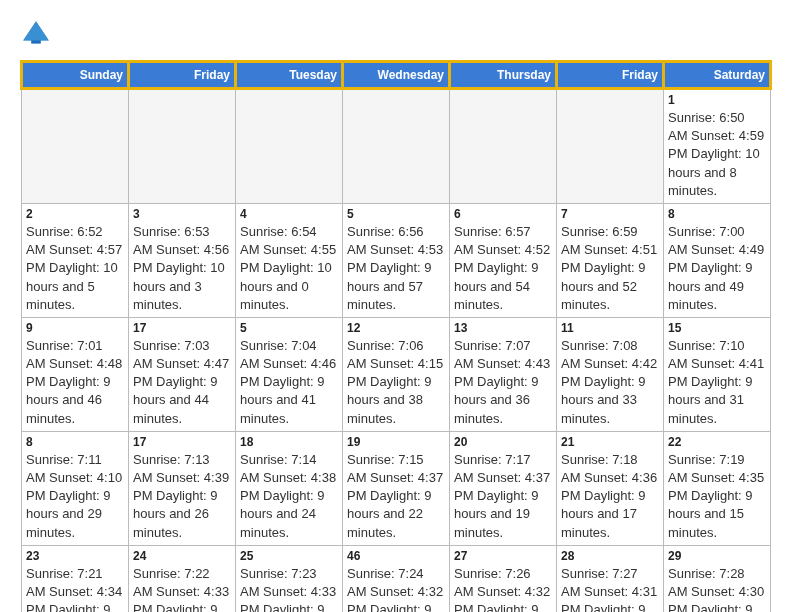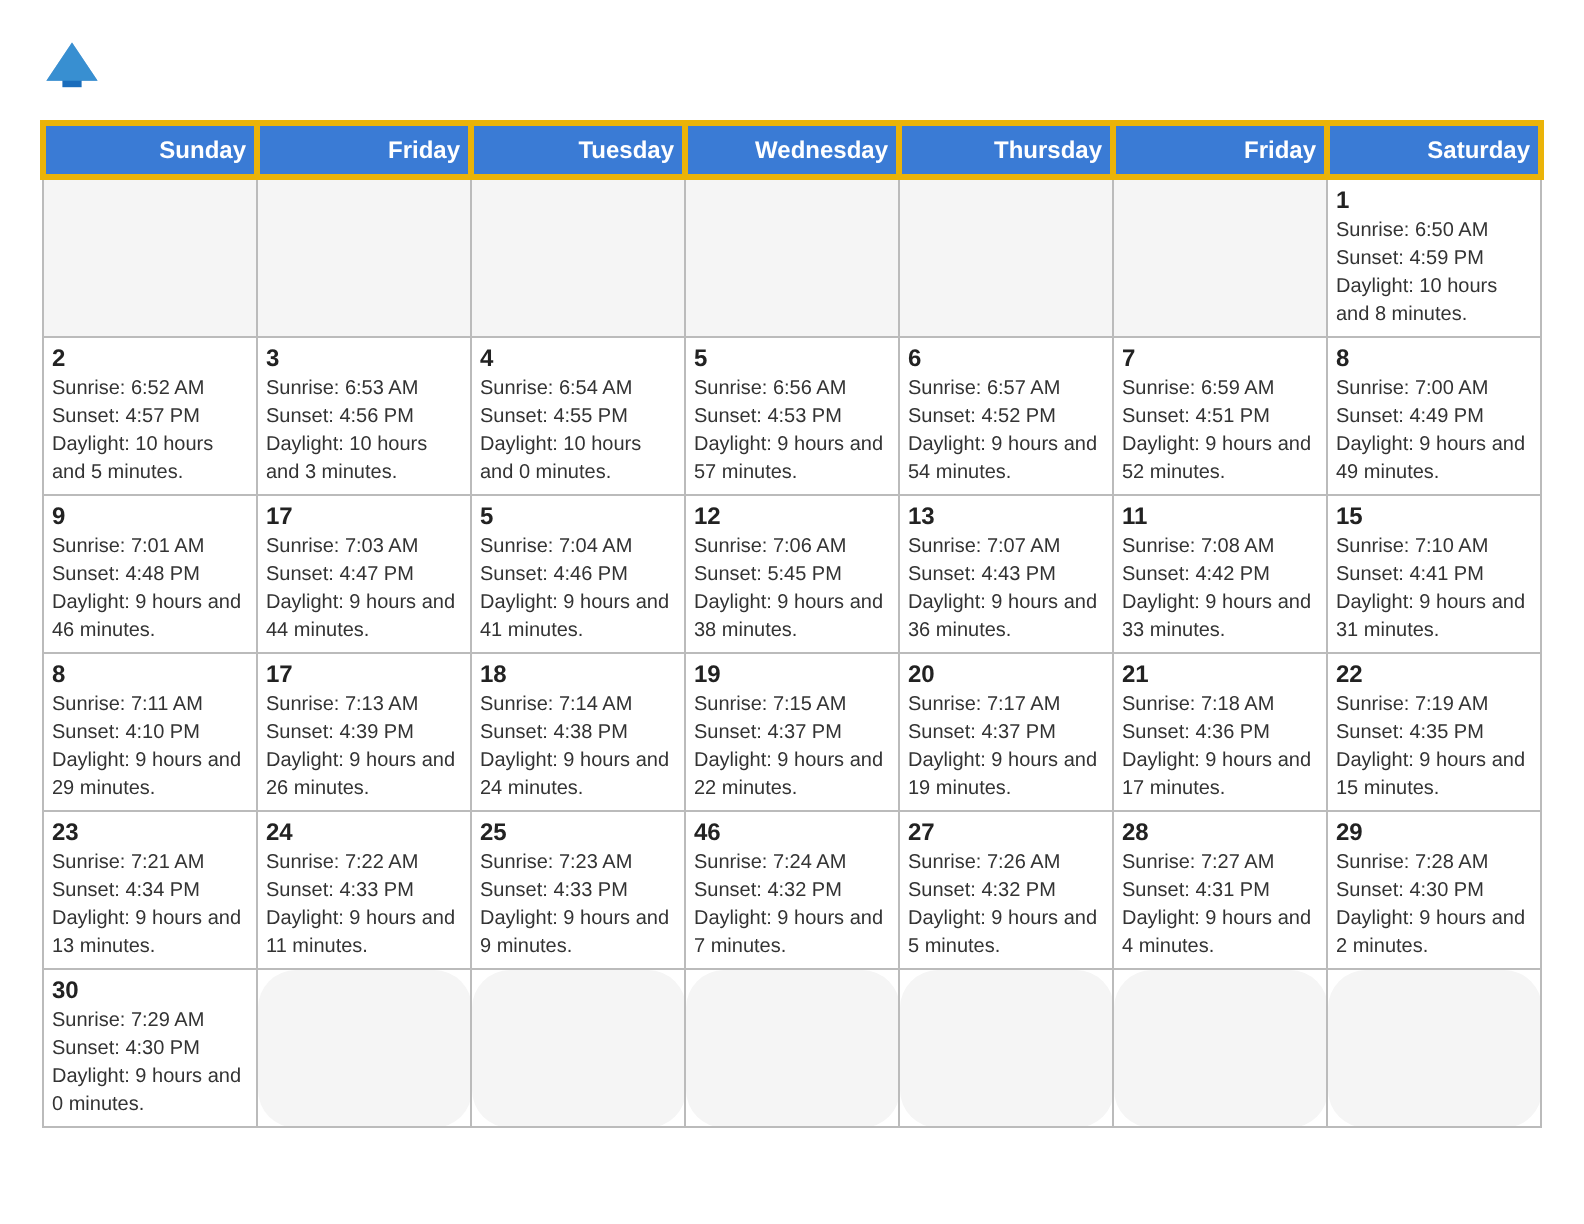--- a/index.html
+++ b/index.html
@@ -80,21 +80,21 @@
       background: #f5f5f5;
     }
     .day-number {
       font-size: 12px;
       font-weight: bold;
       color: #222;
       display: block;
       margin-bottom: 2px;
     }
     .day-info {
-      font-size: 10px;
+      font-size: 13px;
       color: #333;
       line-height: 1.4;
     }
     .last-row td {
       height: 60px;
       border-radius: 19px;
     }
   </style>
 </head>
 <body>
@@ -215,21 +215,21 @@
           <td>
             <span class="day-number">5</span>
             <div class="day-info">Sunrise: 7:04 AM
 Sunset: 4:46 PM
 Daylight: 9 hours
 and 41 minutes.</div>
           </td>
           <td>
             <span class="day-number">12</span>
             <div class="day-info">Sunrise: 7:06 AM
-Sunset: 5:45 PM
+Sunset: 4:15 PM
 Daylight: 9 hours
 and 38 minutes.</div>
           </td>
           <td>
             <span class="day-number">13</span>
             <div class="day-info">Sunrise: 7:07 AM
 Sunset: 4:43 PM
 Daylight: 9 hours
 and 36 minutes.</div>
           </td>

